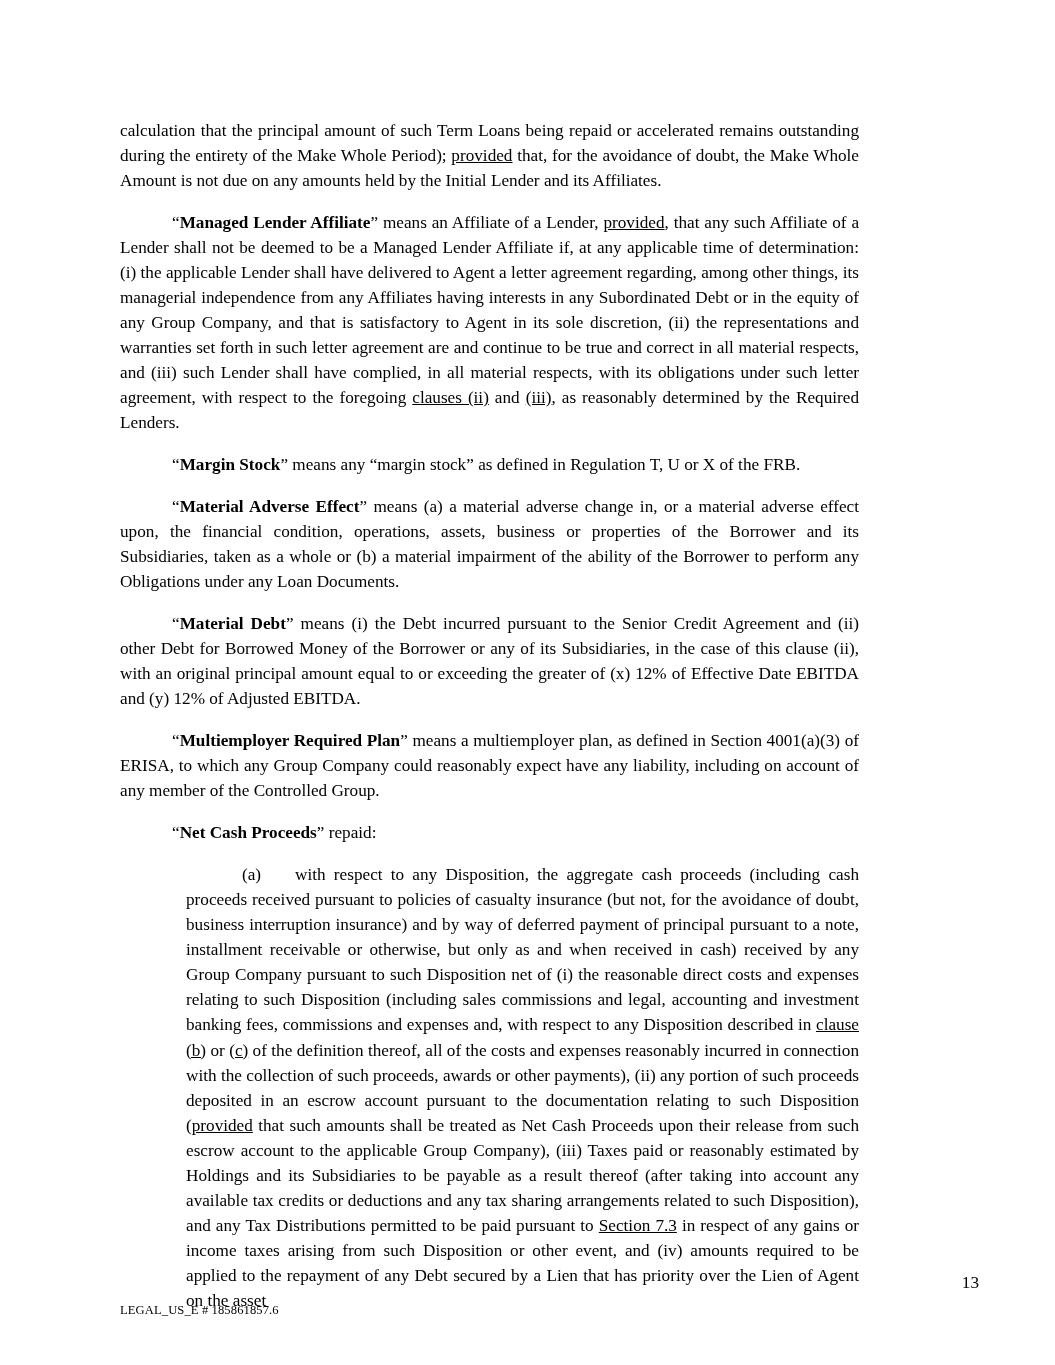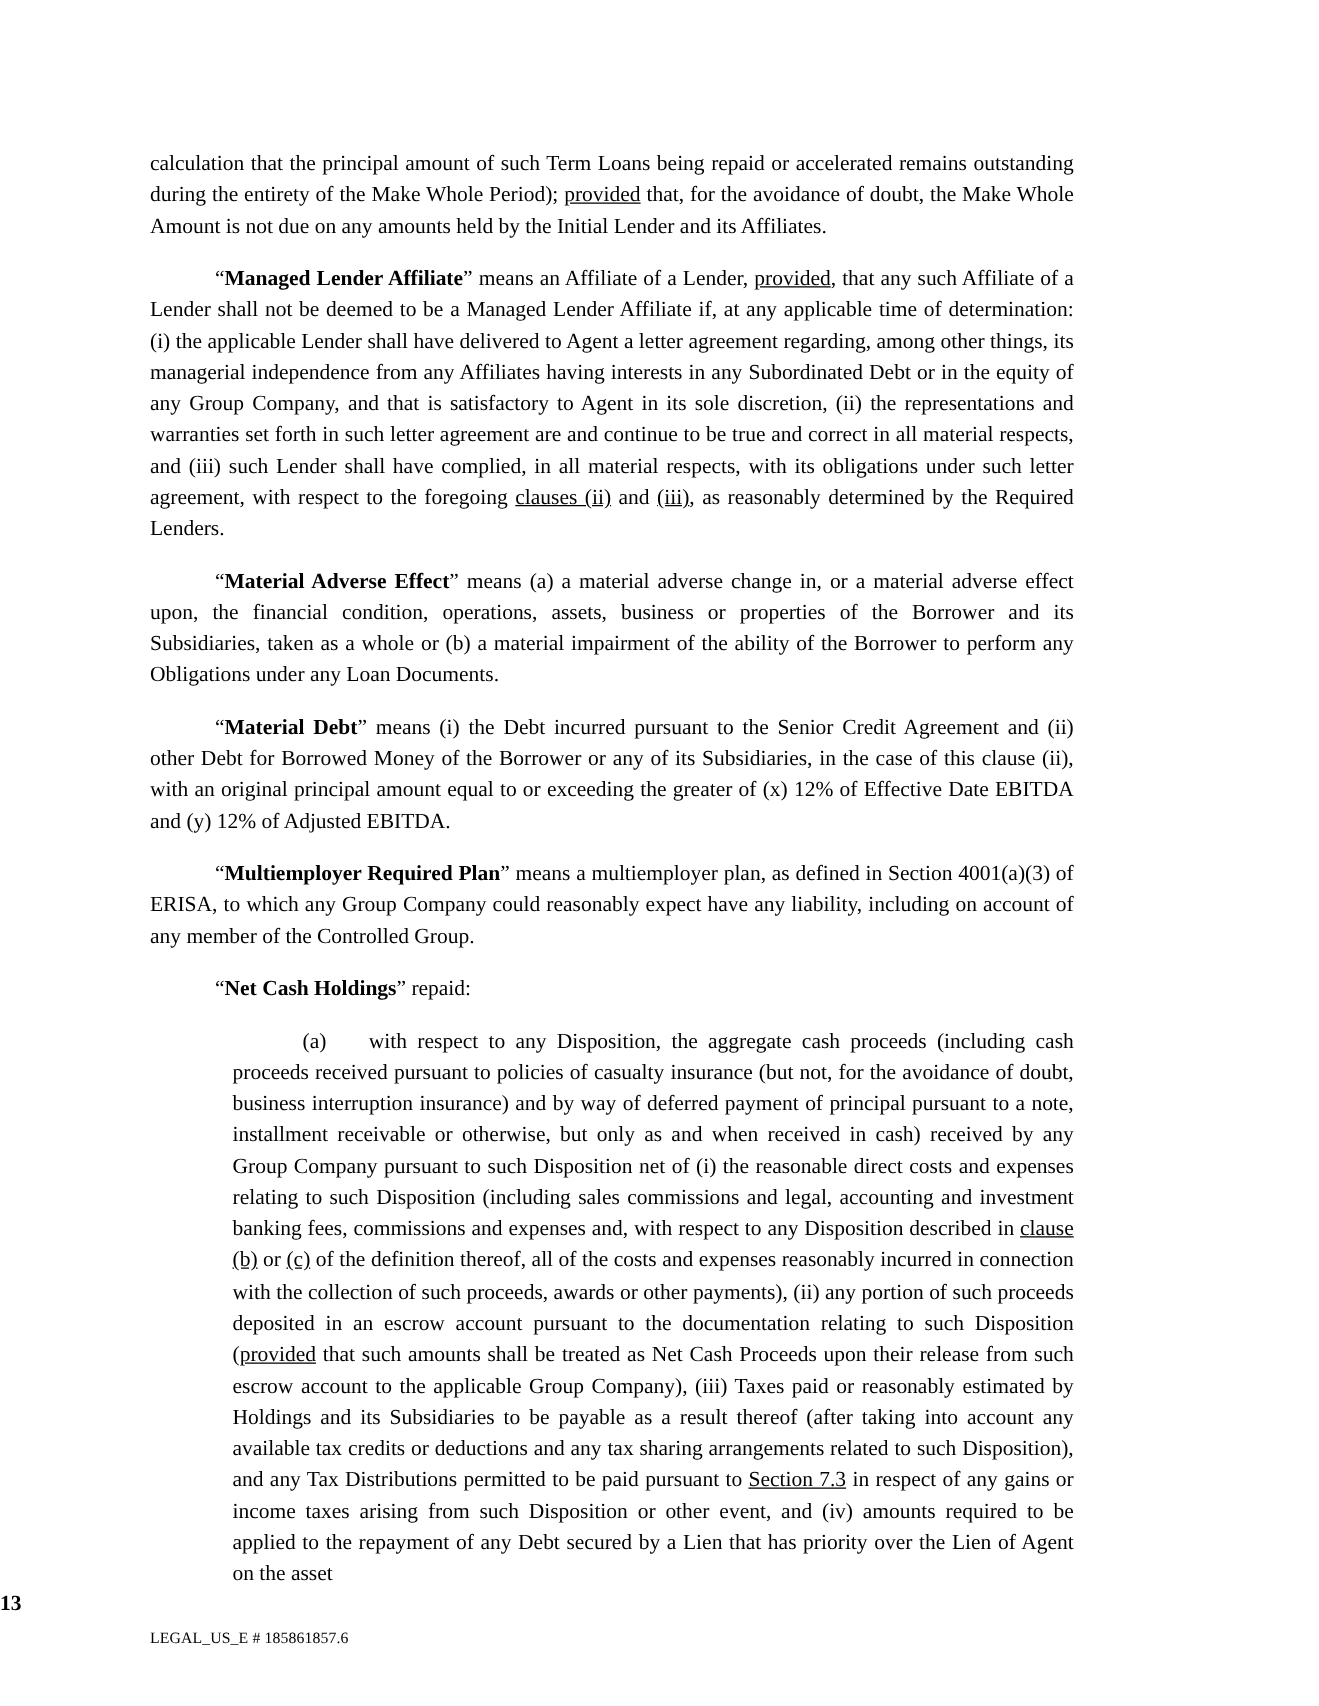--- a/index.html
+++ b/index.html
@@ -52,24 +52,23 @@
     left: 0;
     right: 0;
     bottom: 0;
     height: 120px;
   }
   .page-number {
     position: absolute;
     left: 0;
     right: 0;
     top: 28px;
-    text-align: left;
+    text-align: right;
     font-size: 17.2px;
     font-family: "Liberation Serif", serif;
-    font-weight: bold;
   }
   .legal-id {
     position: absolute;
     left: 120px;
     top: 58px;
     font-size: 12.6px;
     font-family: "Liberation Serif", serif;
     letter-spacing: 0.1px;
     text-align: right;
   }
@@ -78,28 +77,29 @@
 <body>
 
 <div class="page">
   <div class="body-text">
 
     <p class="para first"><span>calculation that the principal amount of such Term Loans being repaid or accelerated remains outstanding during the entirety of the Make Whole Period); </span><span class="u">provided</span><span> that, for the avoidance of doubt, the Make Whole Amount is not due on any amounts held by the Initial Lender and its Affiliates.</span></p>
 
 
     <p class="para indent"><span>“</span><span class="defined-term">Managed Lender Affiliate</span><span>”</span><span> means an Affiliate of a Lender, </span><span class="u">provided</span><span>, that any such Affiliate of a Lender shall not be deemed to be a Managed Lender Affiliate if, at any applicable time of determination: (i) the applicable Lender shall have delivered to Agent a letter agreement regarding, among other things, its managerial independence from any Affiliates having interests in any Subordinated Debt or in the equity of any Group Company, and that is satisfactory to Agent in its sole discretion, (ii) the representations and warranties set forth in such letter agreement are and continue to be true and correct in all material respects, and (iii) such Lender shall have complied, in all material respects, with its obligations under such letter agreement, with respect to the foregoing </span><span class="u">clauses (ii)</span><span> and </span><span class="u">(iii)</span><span>, as reasonably determined by the Required Lenders.</span></p>
 
+    <p class="para indent"><span>“</span><span class="defined-term">Margin Stock</span><span>”</span><span> means any “margin stock” as defined in Regulation T, U or X of the FRB.</span></p>
 
     <p class="para indent"><span>“</span><span class="defined-term">Material Adverse Effect</span><span>”</span><span> means (a) a material adverse change in, or a material adverse effect upon, the financial condition, operations, assets, business or properties of the Borrower and its Subsidiaries, taken as a whole or (b) a material impairment of the ability of the Borrower to perform any Obligations under any Loan Documents.</span></p>
 
     <p class="para indent"><span>“</span><span class="defined-term">Material Debt</span><span>”</span><span> means (i) the Debt incurred pursuant to the Senior Credit Agreement and (ii) other Debt for Borrowed Money of the Borrower or any of its Subsidiaries, in the case of this clause (ii), with an original principal amount equal to or exceeding the greater of (x) 12% of Effective Date EBITDA and (y) 12% of Adjusted EBITDA.</span></p>
 
     <p class="para indent"><span>“</span><span class="defined-term">Multiemployer Required Plan</span><span>”</span><span> means a multiemployer plan, as defined in Section 4001(a)(3) of ERISA, to which any Group Company could reasonably expect have any liability, including on account of any member of the Controlled Group.</span></p>
 
-    <p class="para indent"><span>“</span><span class="defined-term">Net Cash Holdings</span><span>”</span><span> repaid:</span></p>
+    <p class="para indent"><span>“</span><span class="defined-term">Net Cash Proceeds</span><span>”</span><span> repaid:</span></p>
 
     <p class="para subpara"><span>(a)</span><span style="display:inline-block;width:34px;"></span><span>with respect to any Disposition, the aggregate cash proceeds (including cash proceeds received pursuant to policies of casualty insurance (but not, for the avoidance of doubt, business interruption insurance) and by way of deferred payment of principal pursuant to a note, installment receivable or otherwise, but only as and when received in cash) received by any Group Company pursuant to such Disposition net of (i) the reasonable direct costs and expenses relating to such Disposition (including sales commissions and legal, accounting and investment banking fees, commissions and expenses and, with respect to any Disposition described in </span><span class="u">clause (b)</span><span> or </span><span class="u">(c)</span><span> of the definition thereof, all of the costs and expenses reasonably incurred in connection with the collection of such proceeds, awards or other payments), (ii) any portion of such proceeds deposited in an escrow account pursuant to the documentation relating to such Disposition (</span><span class="u">provided</span><span> that such amounts shall be treated as Net Cash Proceeds upon their release from such escrow account to the applicable Group Company), (iii) Taxes paid or reasonably estimated by Holdings and its Subsidiaries to be payable as a result thereof (after taking into account any available tax credits or deductions and any tax sharing arrangements related to such Disposition), and any Tax Distributions permitted to be paid pursuant to </span><span class="u">Section 7.3</span><span> in respect of any gains or income taxes arising from such Disposition or other event, and (iv) amounts required to be applied to the repayment of any Debt secured by a Lien that has priority over the Lien of Agent on the asset</span></p>
 
   </div>
 
   <div class="footer">
     <div class="page-number">13</div>
     <div class="legal-id">LEGAL_US_E # 185861857.6</div>
   </div>
 </div>

